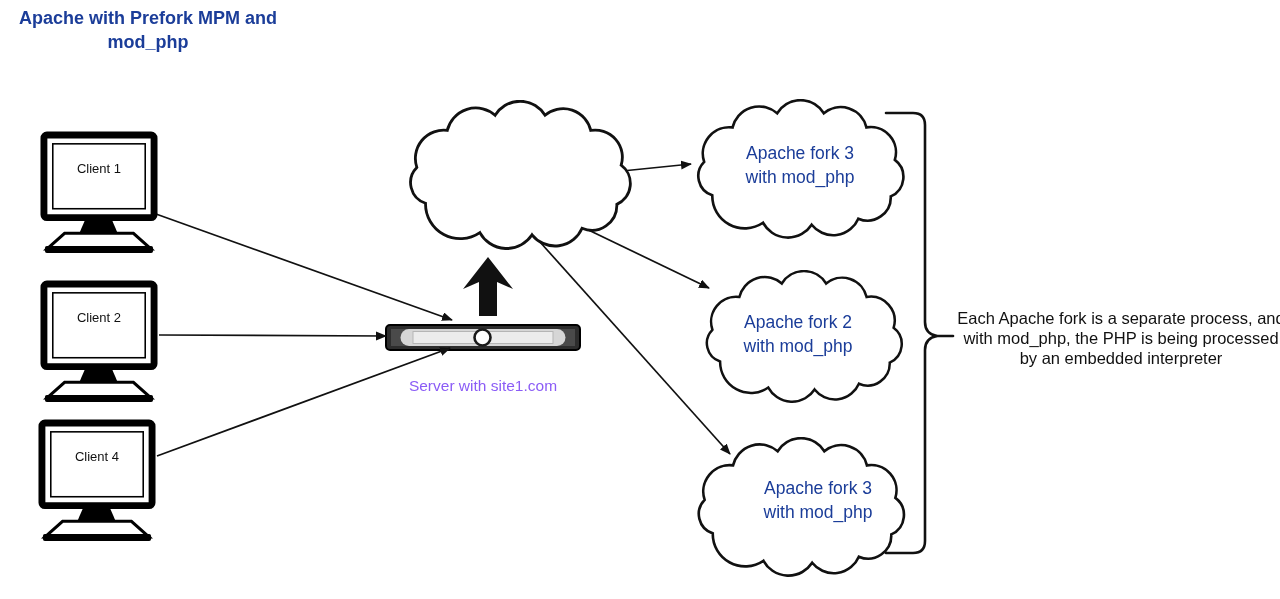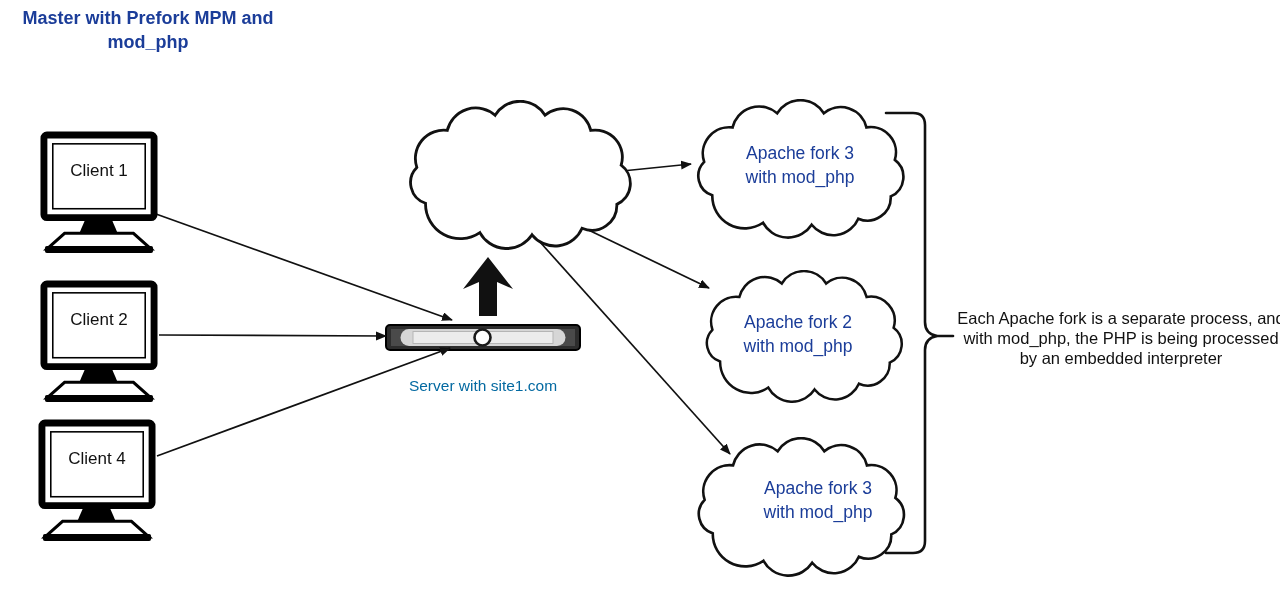--- a/index.html
+++ b/index.html
@@ -27,25 +27,25 @@
   .master-label {
     left: 420px; top: 149px; width: 142px;
     font-weight: bold; font-size: 18px; line-height: 23px;
   }
   .fork1-label { left: 710px; top: 142px; width: 180px; }
   .fork2-label { left: 708px; top: 311px; width: 180px; }
   .fork3-label { left: 728px; top: 477px; width: 180px; }
   .client-group { width: 118px; height: 124px; }
   .client-label {
     left: 12px; top: 30px; width: 94px;
-    font-size: 17px; color: #111111;
+    font-size: 13px; color: #111111;
   }
   .server-label {
     left: 398px; top: 377px; width: 170px;
-    font-size: 15.5px; color: #0369a1;
+    font-size: 15.5px; color: #8b5cf6;
   }
   .annotation {
     left: 951px; top: 308px; width: 340px;
     font-size: 16.5px; line-height: 20px; color: #111111;
   }
   svg.layer { position: absolute; left: 0; top: 0; }
   svg.cloud-svg { position: absolute; overflow: visible; }
 </style>
 </head>
 <body>
@@ -135,21 +135,21 @@
     <div class="abs client-label center">Client 2</div>
   </div>
   <div class="abs client-group" style="left:38px; top:419px;">
     <svg width="118" height="124" viewBox="0 0 120 126">
         <use href="#monitor"></use>
       </svg>
     <div class="abs client-label center">Client 4</div>
   </div>
 
   
-  <div class="abs title pre center">Master with Prefork MPM and
+  <div class="abs title pre center">Apache with Prefork MPM and
 mod_php</div>
 
 
   <div class="abs cloud-label fork1-label pre center">Apache fork 3
 with mod_php</div>
   <div class="abs cloud-label fork2-label pre center">Apache fork 2
 with mod_php</div>
   <div class="abs cloud-label fork3-label pre center">Apache fork 3
 with mod_php</div>
 

